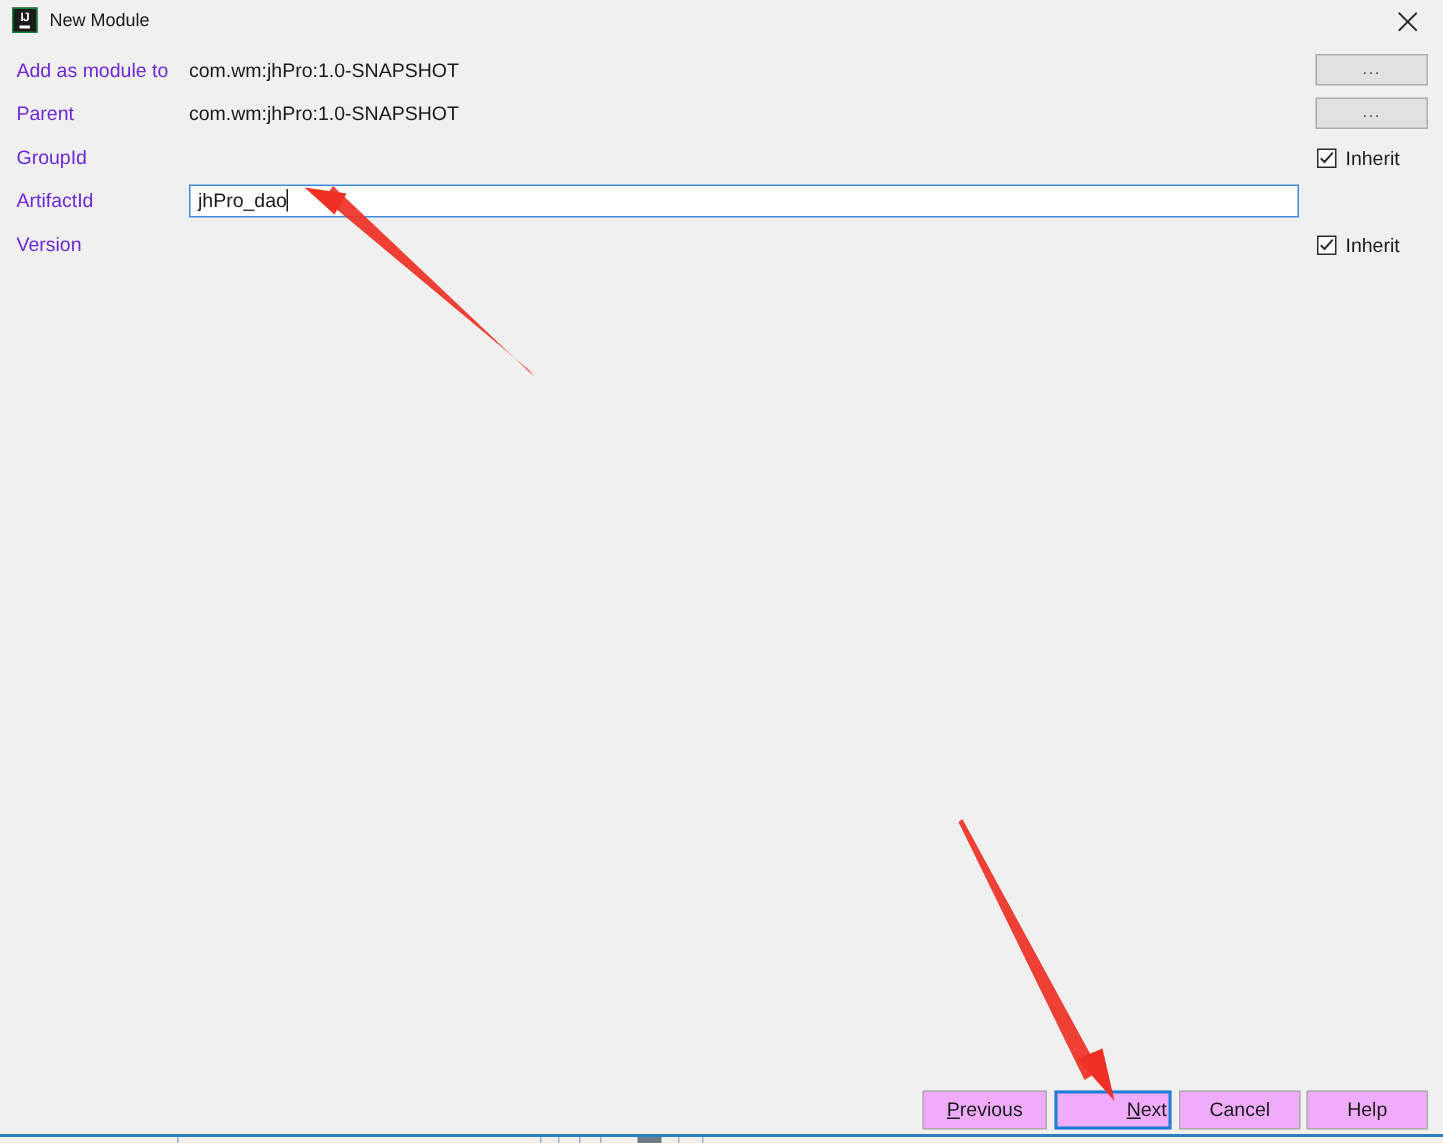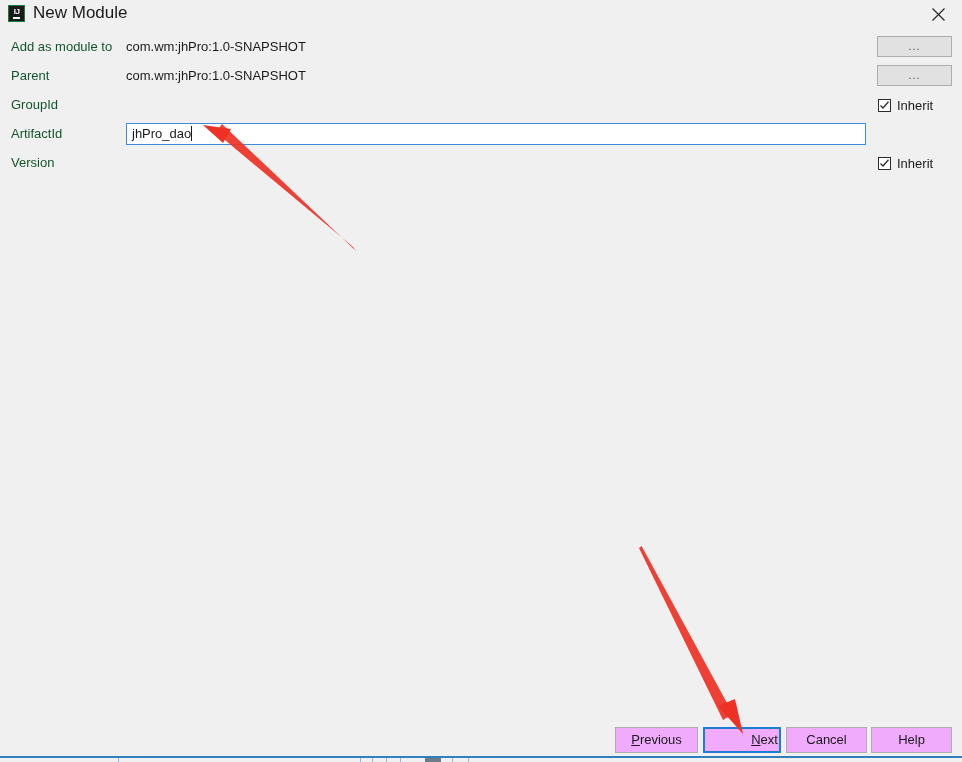--- a/index.html
+++ b/index.html
@@ -49,41 +49,41 @@
     position: absolute;
     left: 4px;
     bottom: 2px;
     width: 7px;
     height: 2px;
     background: #ffffff;
   }
   .window-title {
     position: absolute;
     left: 33px; top: 4px;
-    font-size: 17px;
+    font-size: 12px;
     color: #1a1a1a;
     line-height: 18px;
     white-space: nowrap;
   }
   .close-btn {
     position: absolute;
     right: 0; top: 0;
     width: 46px; height: 28px;
     cursor: default;
   }
   .close-btn svg { position: absolute; left: 16px; top: 8px; }
 
   
   .form { position: absolute; left: 0; top: 28px; width: 962px; }
   .row { position: absolute; left: 0; width: 962px; height: 22px; }
   .row .lbl {
     position: absolute;
     left: 11px; top: 2px;
     font-size: 13px;
-    color: #14532d;
+    color: #6d28d9;
     white-space: nowrap;
     line-height: 17px;
   }
   .row .val {
     position: absolute;
     left: 126px; top: 2px;
     font-size: 13px;
     color: #1a1a1a;
     white-space: nowrap;
     line-height: 17px;

